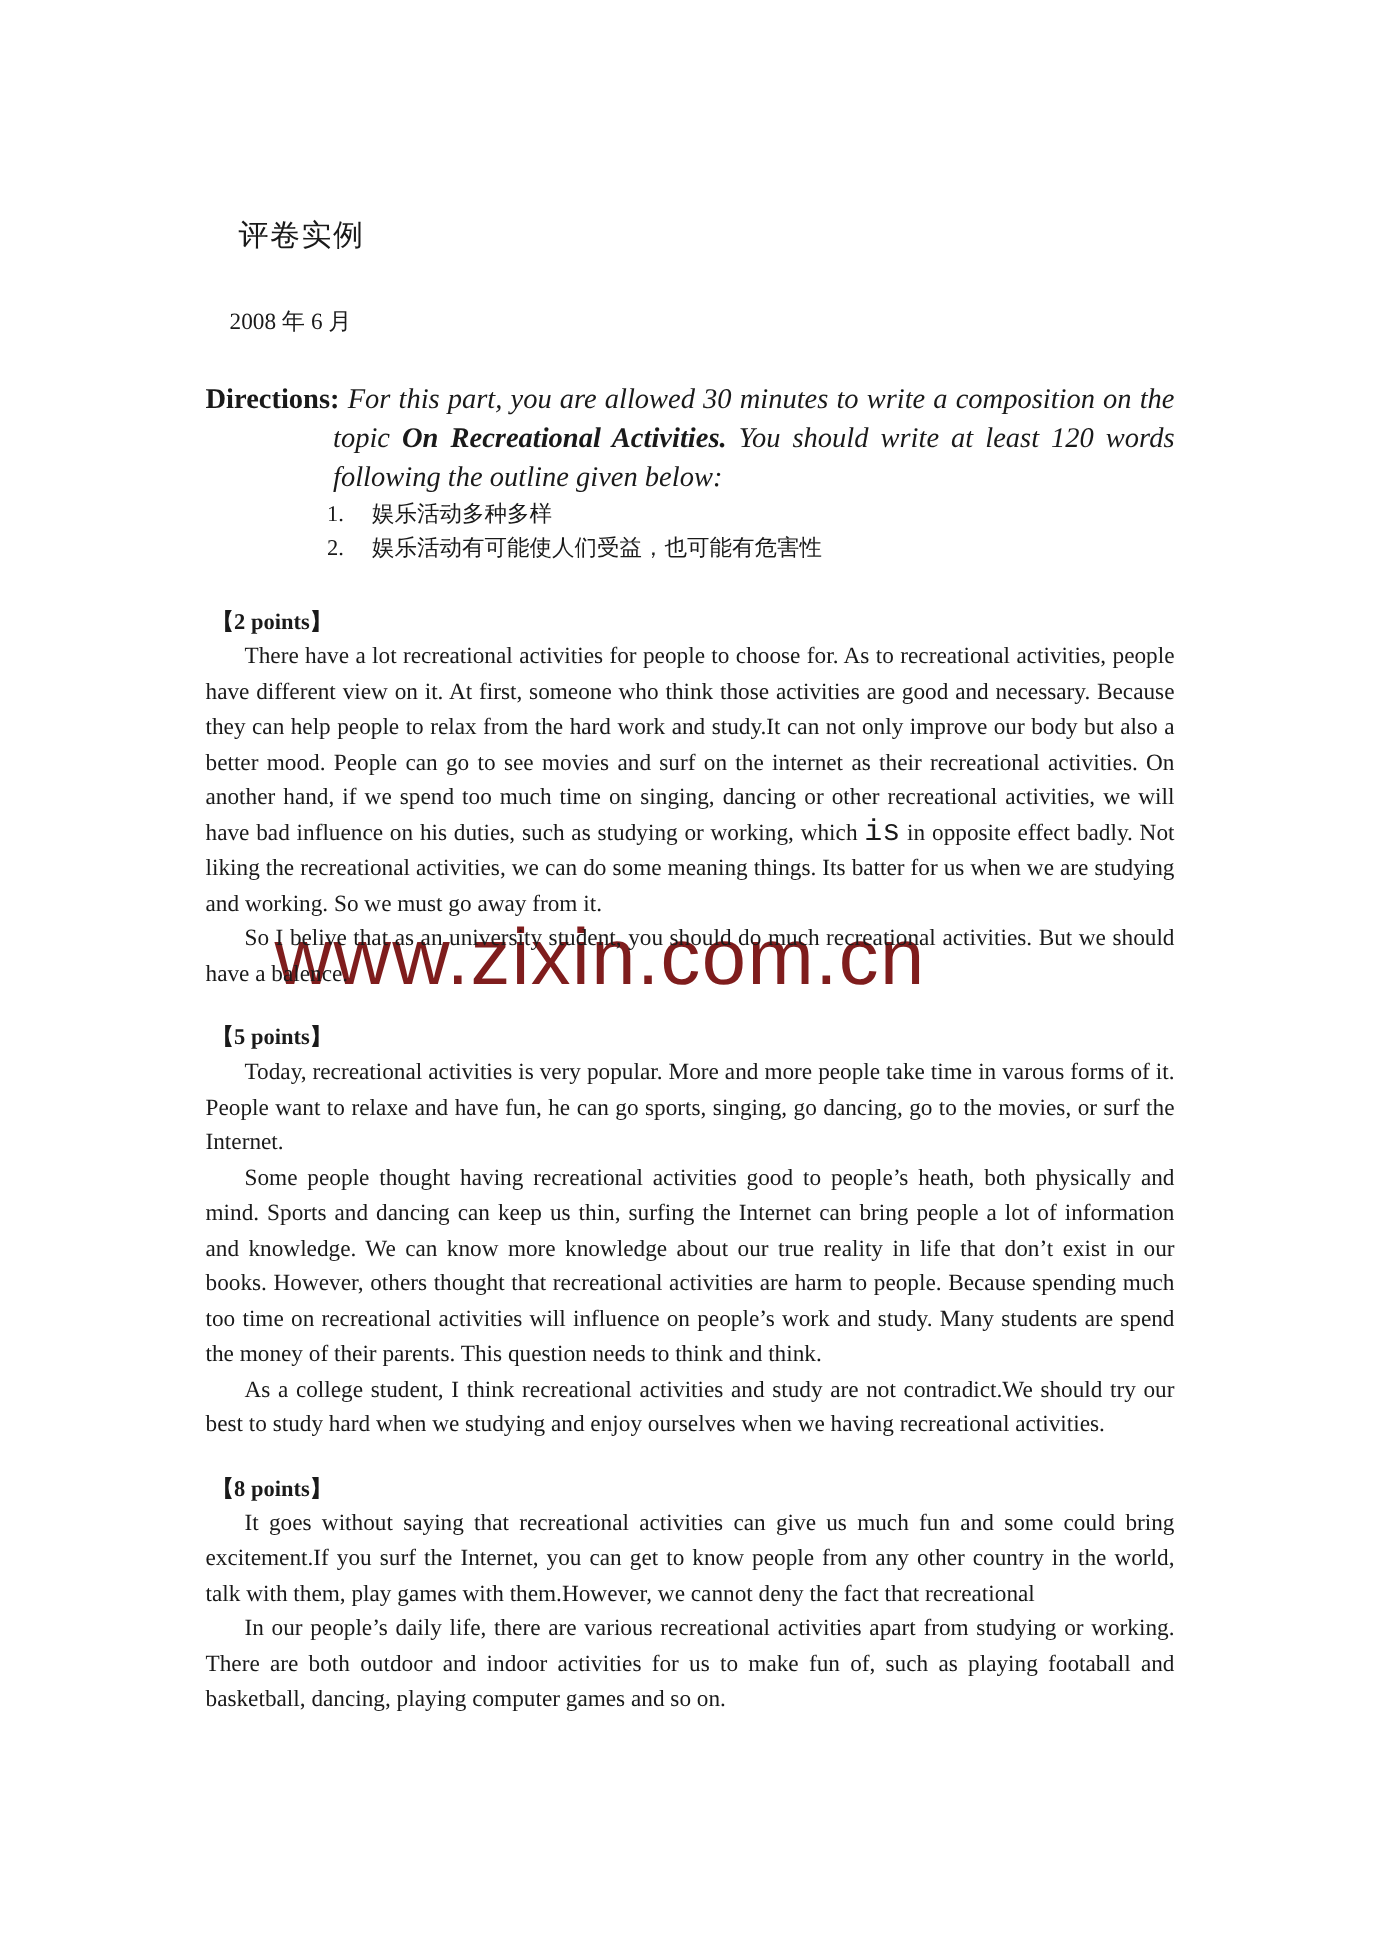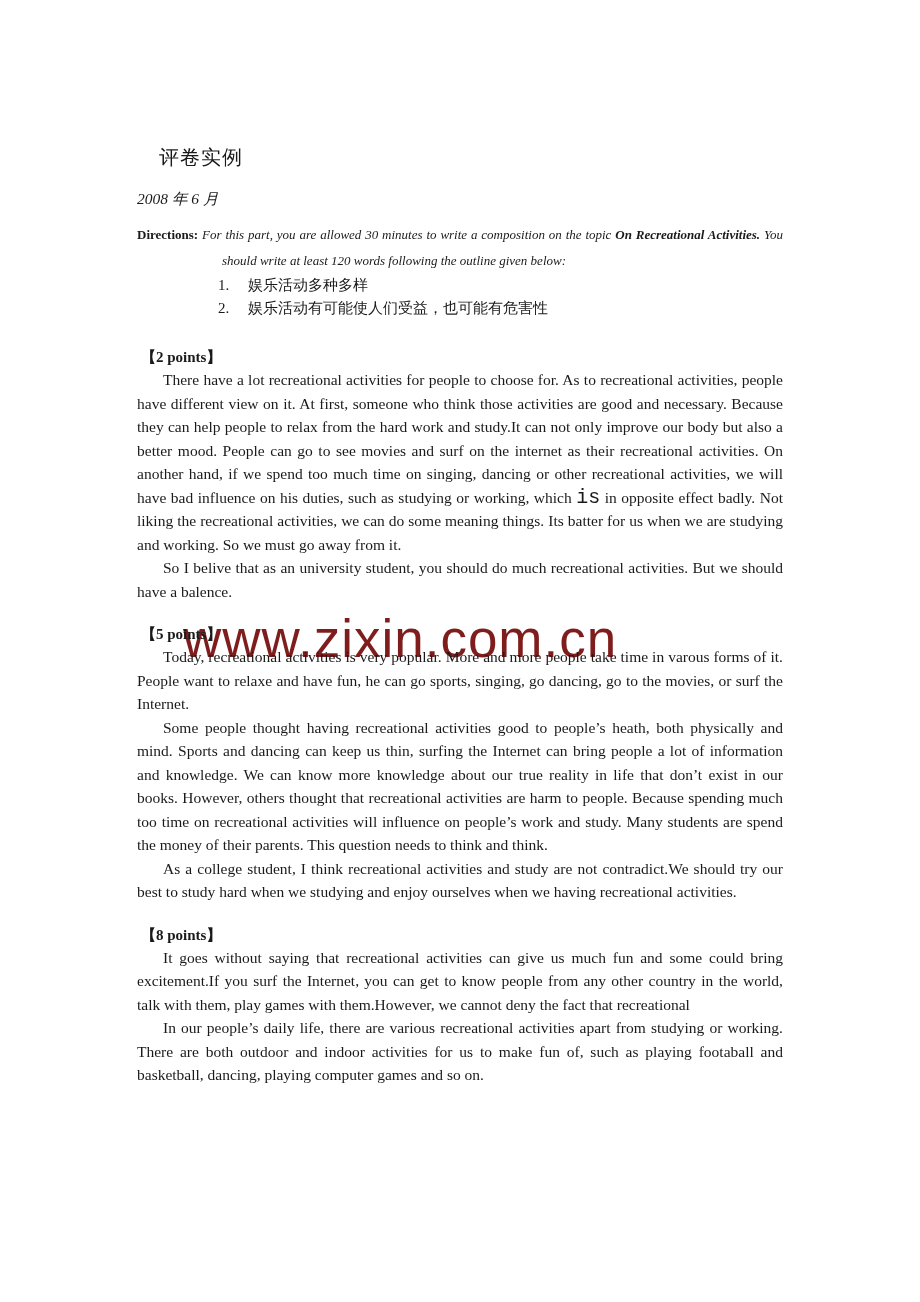--- a/index.html
+++ b/index.html
@@ -47,31 +47,30 @@
     padding-top: 143px;
     text-align: left;
     font-size: 20px;
     font-weight: 400;
     line-height: 1.4;
     letter-spacing: 1px;
     padding-left: 22px;
   }
 
   .date-line {
-    margin: 0;
+    margin: 16px;
     padding-top: 16px;
     font-size: 15.5px;
     line-height: 1.5;
-    font-style: italic;
   }
 
   .directions {
     margin: 0;
     padding-top: 12px;
-    font-size: 13px;
+    font-size: 19px;
     line-height: 26px;
     text-align: justify;
     text-justify: inter-word;
     padding-left: 85px;
     text-indent: -85px;
   }
   .directions .lead {
     font-weight: bold;
     font-style: normal;
   }

